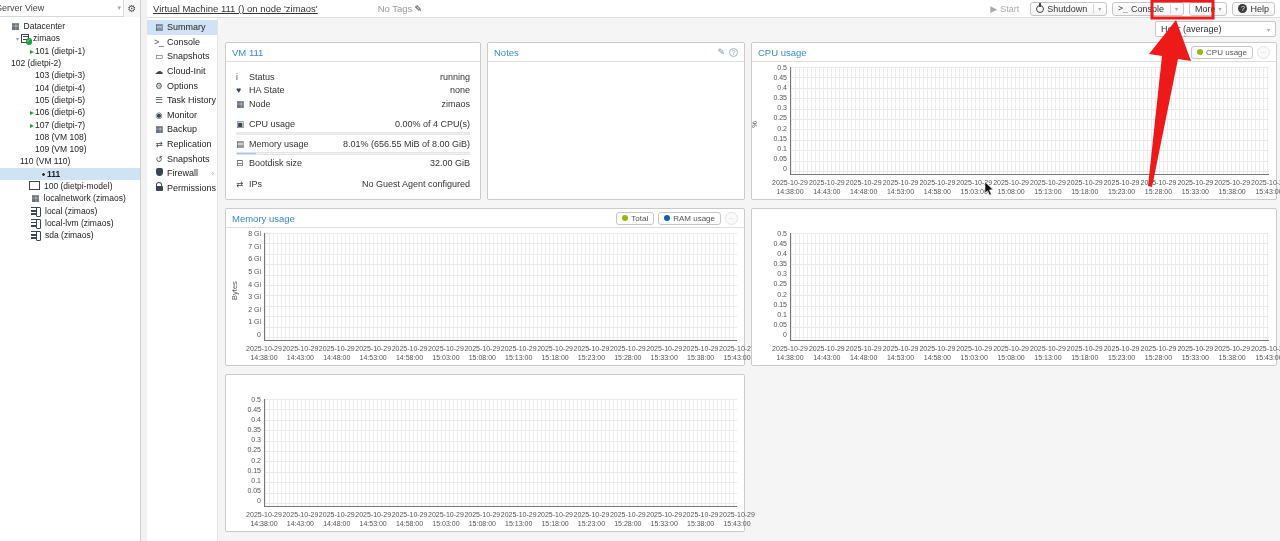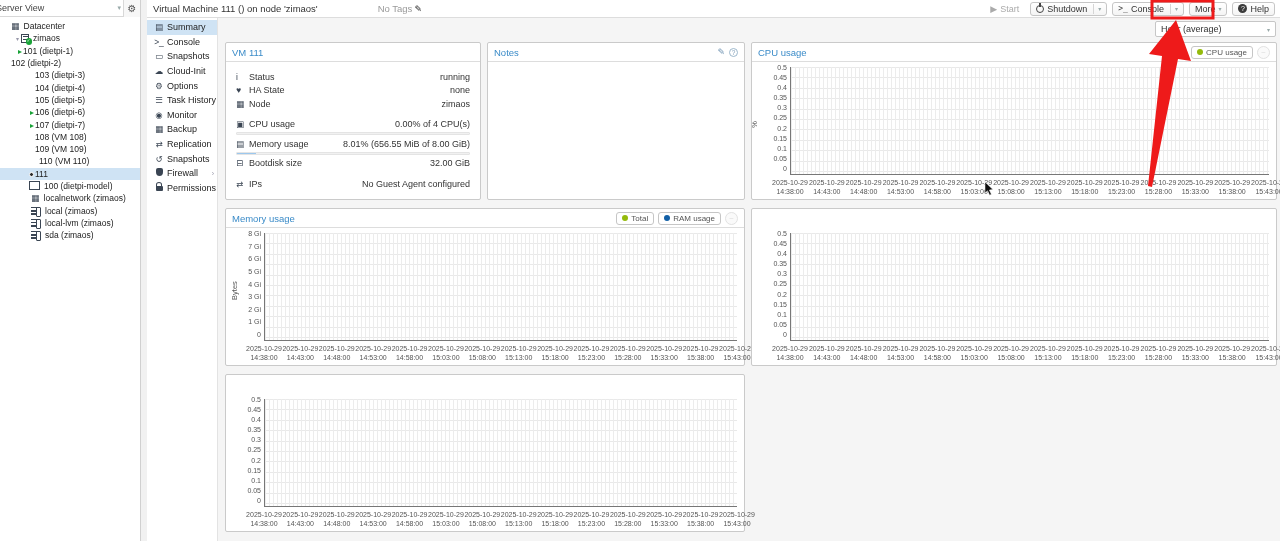--- a/index.html
+++ b/index.html
@@ -23,21 +23,21 @@
   .ti-storage{width:10px;height:8px;}
   .ti-storage::before{content:"";position:absolute;left:0;top:0;width:6px;height:8px;background:repeating-linear-gradient(to bottom,#3a4553 0 1.4px,transparent 1.4px 3.1px);}
   .ti-storage::after{content:"";position:absolute;right:0;top:0;width:3px;height:8px;border:1px solid #3a4553;border-radius:1px;}
   .badge-run{position:absolute;right:-3px;bottom:-3px;width:0;height:0;border-left:4.5px solid #19a237;border-top:2.8px solid transparent;border-bottom:2.8px solid transparent;}
   .badge-check{position:absolute;right:-4px;bottom:-3px;width:6.5px;height:6.5px;border-radius:50%;background:#19a237;color:#fff;font-size:4.5px;line-height:6.5px;text-align:center;}
   .badge-dot{position:absolute;right:-3px;bottom:-3px;width:5px;height:5px;border-radius:50%;background:#2b2b2b;border:1px solid #fff;}
   
   .splitter{position:absolute;left:141px;top:0;width:6px;height:541px;background:#f1f1f1;}
   
   .toolbar{position:absolute;left:147px;top:0;right:0;height:18px;background:#fff;border-bottom:1px solid #ddd;display:flex;align-items:center;font-size:9.5px;}
-  .tb-title{margin-left:6px;color:#333;white-space:nowrap;}
+  .tb-title{margin-left:6px;color:#333;white-space:nowrap;text-decoration:underline;}
   .tb-tags{margin-left:60px;color:#9a9a9a;}
   .tb-pencil{color:#222;font-size:9px;margin-left:2px;cursor:pointer;}
   .tb-spacer{flex:1;}
   .tb-btn{display:flex;align-items:center;gap:3px;border:1px solid #c6c6c6;border-radius:3px;background:linear-gradient(#fff,#f4f4f4);height:14px;padding:0 5px;margin-right:5px;font-size:9px;color:#333;cursor:pointer;white-space:nowrap;}
   .tb-btn.disabled{border-color:transparent;background:none;color:#aaa;cursor:default;}
   .tb-btn .split{width:1px;height:10px;background:#d5d5d5;margin:0 1px 0 3px;}
   .tb-caret{font-size:6px;color:#9aa;}
   .pw-icon{display:inline-block;width:8px;height:8px;border:1.3px solid #444;border-radius:50%;position:relative;}
   .pw-icon::after{content:"";position:absolute;left:2.2px;top:-3px;width:1.4px;height:4px;background:#444;}
   .help-q{display:inline-block;width:9px;height:9px;border-radius:50%;background:#3b3b3b;color:#fff;font-size:7px;line-height:9px;text-align:center;}
@@ -107,21 +107,21 @@
         <span class="ti ti-grid">▦</span>
         <span>Datacenter</span>
       </div>
       <div class="tree-row" style="padding-left: 14px;">
         <span class="tree-caret">▾</span>
         <span class="ti ti-node">
           <span class="badge-check">✓</span>
         </span>
         <span>zimaos</span>
       </div>
-      <div class="tree-row" style="padding-left: 12px;">
+      <div class="tree-row" style="padding-left: 24px;">
         <span class="tree-caret"></span>
         <span class="ti ti-vm">
           <span class="badge-run"></span>
         </span>
         <span>101 (dietpi-1)</span>
       </div>
       <div class="tree-row" style="">
         <span class="tree-caret"></span>
         <span class="ti ti-vm"></span>
         <span>102 (dietpi-2)</span>
@@ -158,26 +158,26 @@
       <div class="tree-row" style="padding-left: 24px;">
         <span class="tree-caret"></span>
         <span class="ti ti-vm"></span>
         <span>108 (VM 108)</span>
       </div>
       <div class="tree-row" style="padding-left: 24px;">
         <span class="tree-caret"></span>
         <span class="ti ti-vm"></span>
         <span>109 (VM 109)</span>
       </div>
-      <div class="tree-row" style="padding-left: 28px;">
+      <div class="tree-row" style="padding-left: 9px;">
         <span class="tree-caret"></span>
         <span class="ti ti-vm"></span>
         <span>110 (VM 110)</span>
       </div>
-      <div class="tree-row selected" style="padding-left: 24px;">
+      <div class="tree-row selected" style="padding-left: 36px; font-weight: bold;">
         <span class="tree-caret"></span>
         <span class="ti ti-vm">
           <span class="badge-dot"></span>
         </span>
         <span>111</span>
       </div>
       <div class="tree-row" style="padding-left: 24px;">
         <span class="tree-caret"></span>
         <span class="ti ti-template"></span>
         <span>100 (dietpi-model)</span>

